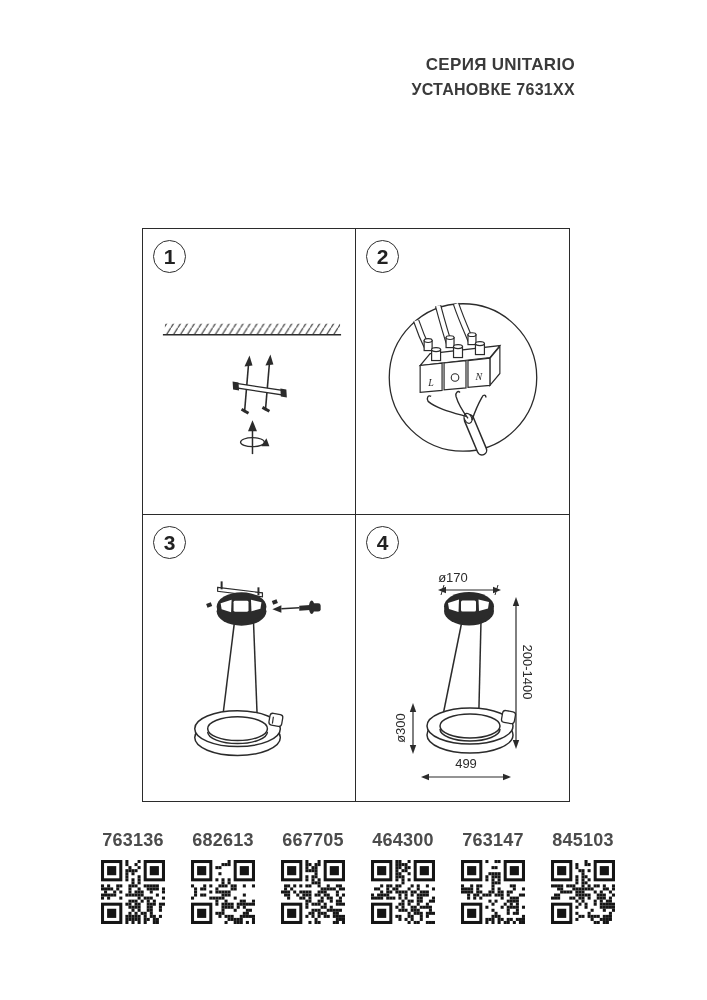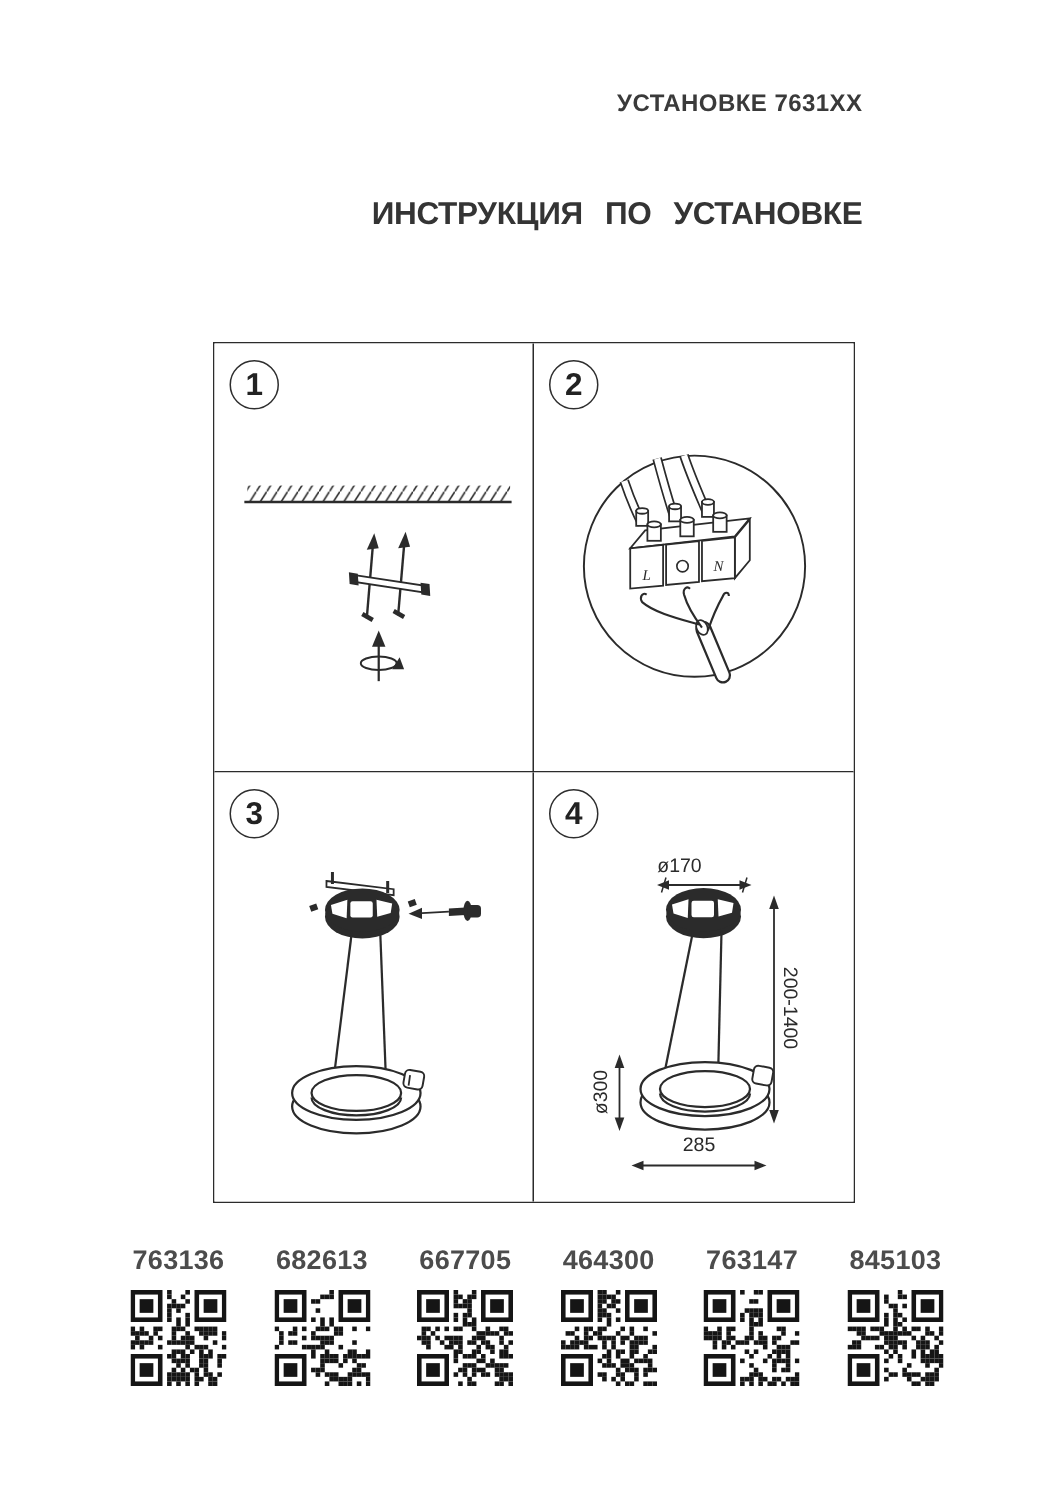--- a/index.html
+++ b/index.html
@@ -18,34 +18,34 @@
   .cell.bb{border-bottom:1.6px solid #2b2b2b}
   .badge{position:absolute;left:10px;top:11px;width:31px;height:31px;border:1.7px solid #2e2e2e;
          border-radius:50%;display:flex;align-items:center;justify-content:center;
          font-size:21px;font-weight:bold;color:#222;z-index:2}
   .art{position:absolute;left:0;top:0;width:100%;height:100%}
   .dim{position:absolute;font-size:13px;color:#2b2b2b;white-space:nowrap;
        transform:translate(-50%,-50%);z-index:2}
   .dim.rot90{transform:translate(-50%,-50%) rotate(90deg)}
   .dim.rot270{transform:translate(-50%,-50%) rotate(-90deg)}
   .tlabel{font-family:"Liberation Serif",serif;font-style:italic;font-size:10px;fill:#2b2b2b}
-  .qrrow{position:absolute;left:74px;top:830px;width:568px;display:flex;justify-content:space-between}
+  .qrrow{position:absolute;left:74px;top:830px;width:568px;display:flex;justify-content:center}
   .qrcol{width:90px;display:flex;flex-direction:column;align-items:center;gap:9px}
   .artnum{font-size:18px;font-weight:bold;color:#4c4c4c;letter-spacing:.2px}
   .qr{width:64px;height:64px}
 </style>
 </head>
 <body>
 
 <div class="header">
+  <div class="series">СЕРИЯ UNITARIO</div>
   <div class="arts">УСТАНОВКЕ 7631XX</div>
 </div>
 
 <div class="title">
-  <div class="l1">ИНСТРУКЦИЯ ПО УСТАНОВКЕ</div>
 </div>
 
 <div class="grid">
 
   <div class="cell br bb">
     <div class="badge">1</div>
     <svg class="art" viewBox="0 0 213 286">
       <defs>
         <pattern id="hatch1" width="7" height="11" patternUnits="userSpaceOnUse">
           <line x1="0" y1="11" x2="7" y2="0" stroke="#2b2b2b" stroke-width="1.1"></line>
@@ -200,21 +200,21 @@
       <polygon points="57,188 53.8,197 60.2,197" fill="#2b2b2b"></polygon>
       <polygon points="57,239 53.8,230 60.2,230" fill="#2b2b2b"></polygon>
 
       <line x1="70" y1="262" x2="150" y2="262" stroke="#2b2b2b" stroke-width="1.2"></line>
       <polygon points="65,262 73,258.8 73,265.2" fill="#2b2b2b"></polygon>
       <polygon points="155,262 147,258.8 147,265.2" fill="#2b2b2b"></polygon>
     </svg>
     <span class="dim" style="left:97px;top:62px">ø170</span>
     <span class="dim rot90" style="left:171px;top:157px">200-1400</span>
     <span class="dim rot270" style="left:44px;top:213px">ø300</span>
-    <span class="dim" style="left:110px;top:248px">285</span>
+    <span class="dim" style="left:110px;top:248px">499</span>
   </div>
 </div>
 
 <div class="qrrow">
   <div class="qrcol">
     <div class="artnum">763136</div>
     <div class="qr"><svg width="64" height="64" viewBox="0 0 63 63" xmlns="http://www.w3.org/2000/svg">
           <rect x="0" y="0" width="21" height="21" fill="#151515"></rect>
           <rect x="3" y="3" width="15" height="15" fill="#fff"></rect>
           <rect x="6" y="6" width="9" height="9" fill="#151515"></rect>

